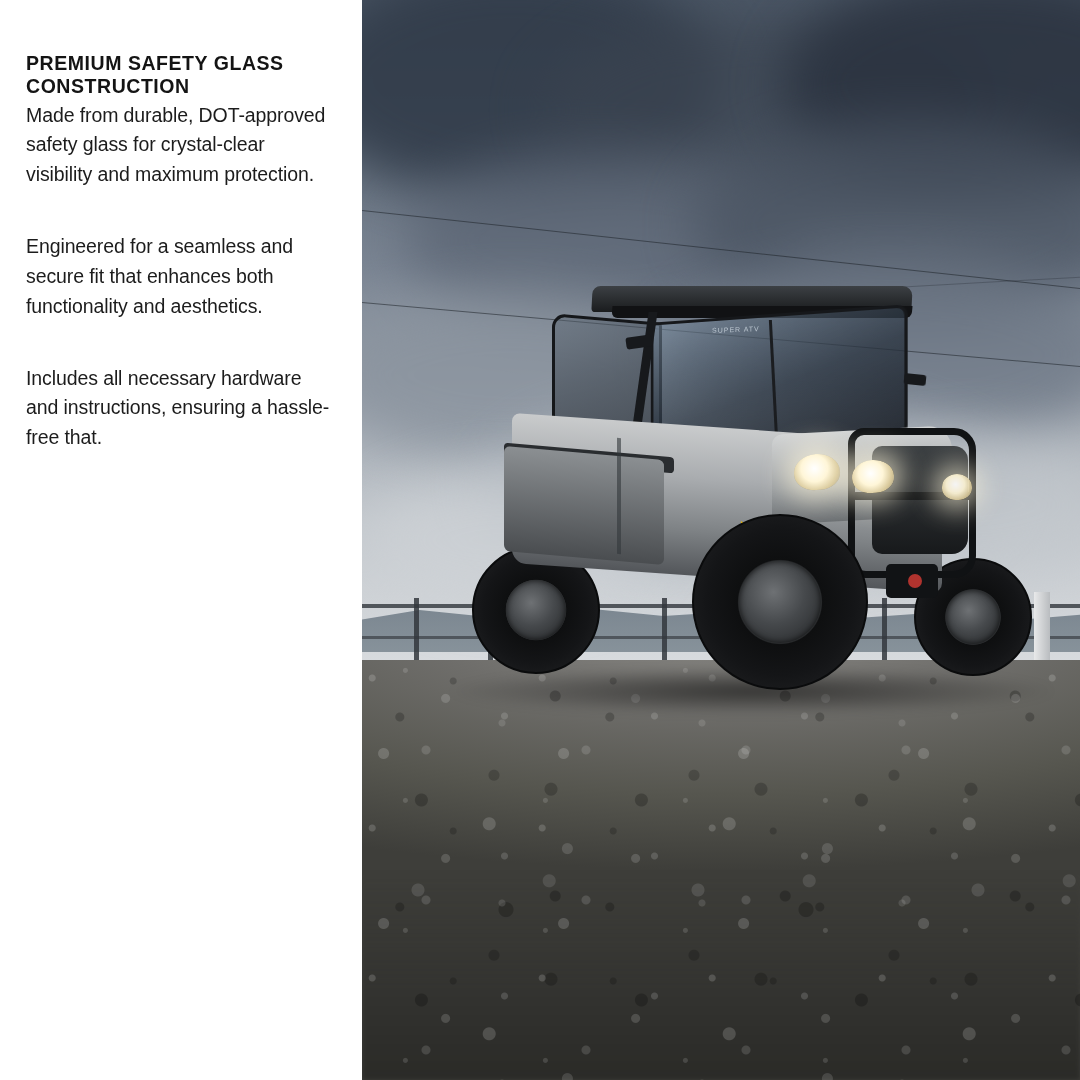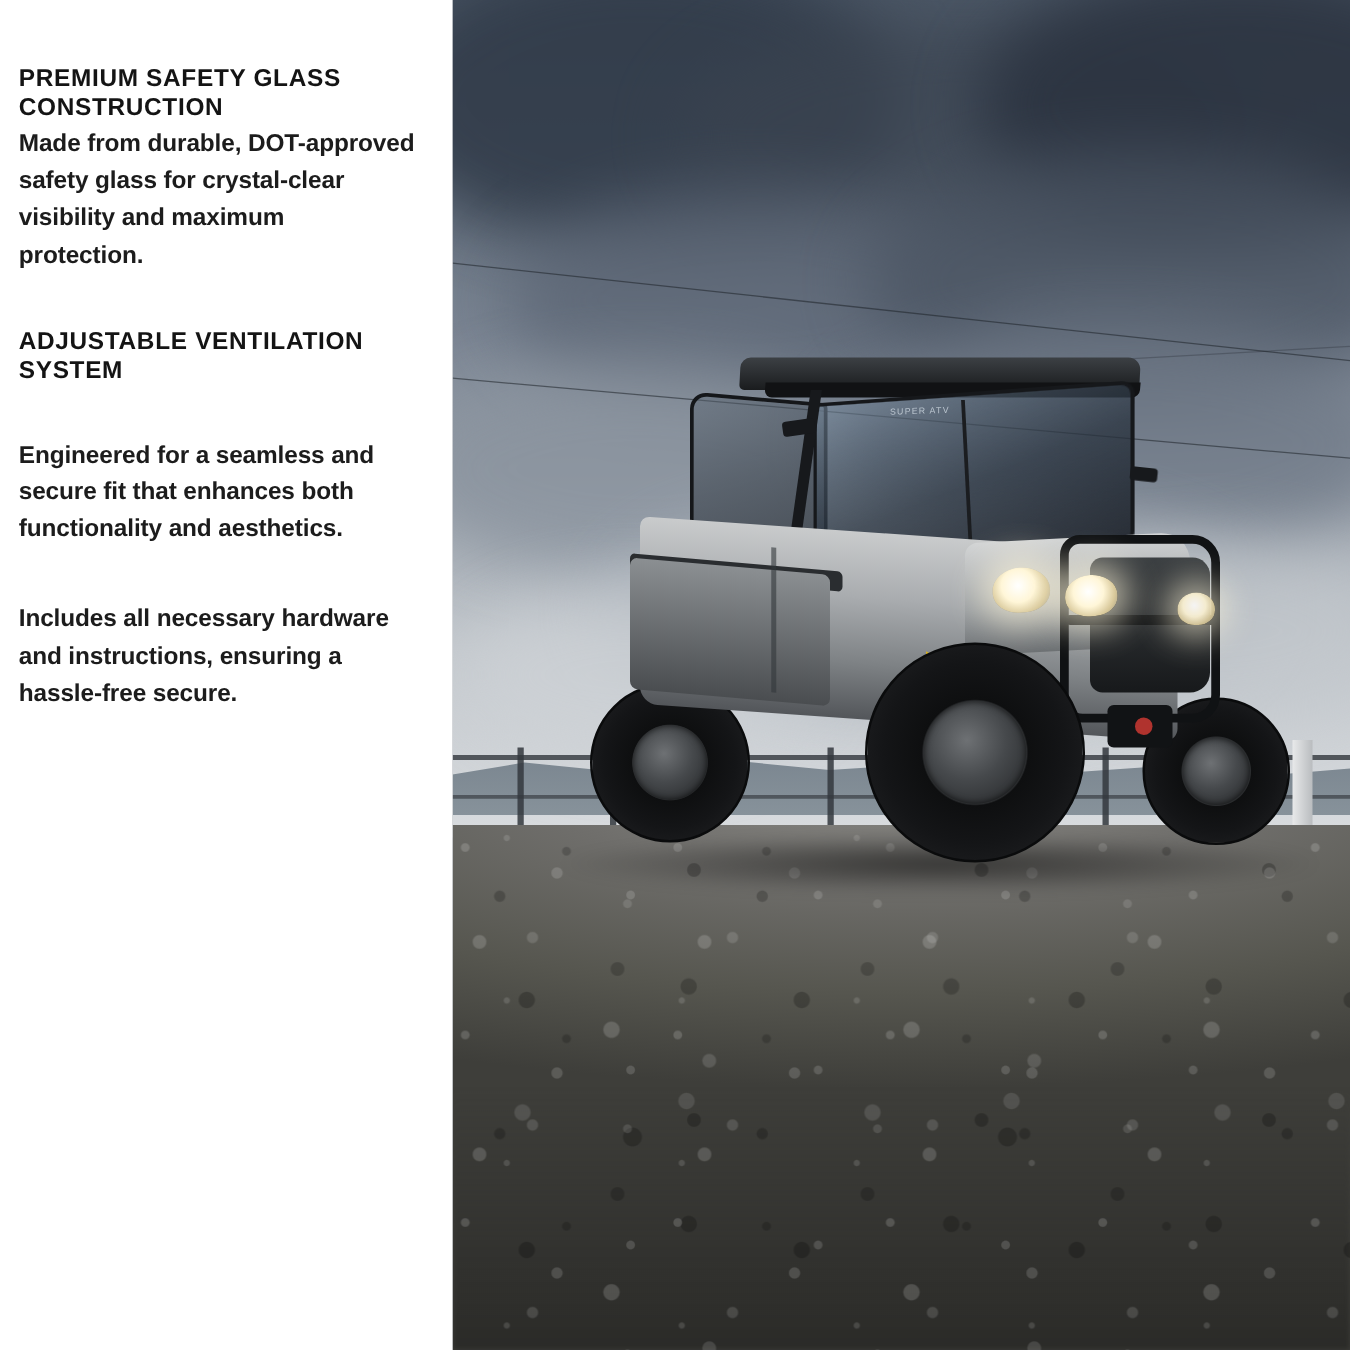--- a/index.html
+++ b/index.html
@@ -17,41 +17,41 @@
     height: 1080px;
     display: flex;
     background: #ffffff;
   }
 
   
   .features-panel {
     width: 362px;
     height: 1080px;
     background: #ffffff;
-    padding: 52px 30px 0 15px;
+    padding: 52px 30px 0 26px;
     flex: 0 0 362px;
     position: relative;
     z-index: 3;
   }
 
   .feature-block { margin-bottom: 42px; }
 
   .feature-title {
     font-size: 19.5px;
     font-weight: bold;
     letter-spacing: 0.55px;
     color: #141414;
     line-height: 1.17;
     text-transform: uppercase;
     margin-bottom: 3px;
   }
 
   .feature-body {
     font-size: 19.5px;
-    font-weight: 700;
+    font-weight: 400;
     color: #1c1c1c;
     line-height: 1.53;
     letter-spacing: -0.1px;
   }
 
   
   .photo {
     position: relative;
     width: 718px;
     height: 1080px;
@@ -403,29 +403,28 @@
 <div class="page">
 
   <div class="features-panel">
 
     <div class="feature-block">
       <div class="feature-title">PREMIUM SAFETY GLASS CONSTRUCTION</div>
       <div class="feature-body">Made from durable, DOT-approved safety glass for crystal-clear visibility and maximum protection.</div>
     </div>
 
     <div class="feature-block">
-      <div class="feature-title">ADJUSTABLE VENTILATION SYSTEM</div>
     </div>
 
     <div class="feature-block">
       <div class="feature-body">Engineered for a seamless and secure fit that enhances both functionality and aesthetics.</div>
     </div>
 
     <div class="feature-block">
-      <div class="feature-body">Includes all necessary hardware and instructions, ensuring a hassle-free secure.</div>
+      <div class="feature-body">Includes all necessary hardware and instructions, ensuring a hassle-free that.</div>
     </div>
 
   </div>
 
   <div class="photo">
 
     <div class="sky"></div>
 
     <div class="cloud c1"></div>
     <div class="cloud c2"></div>

